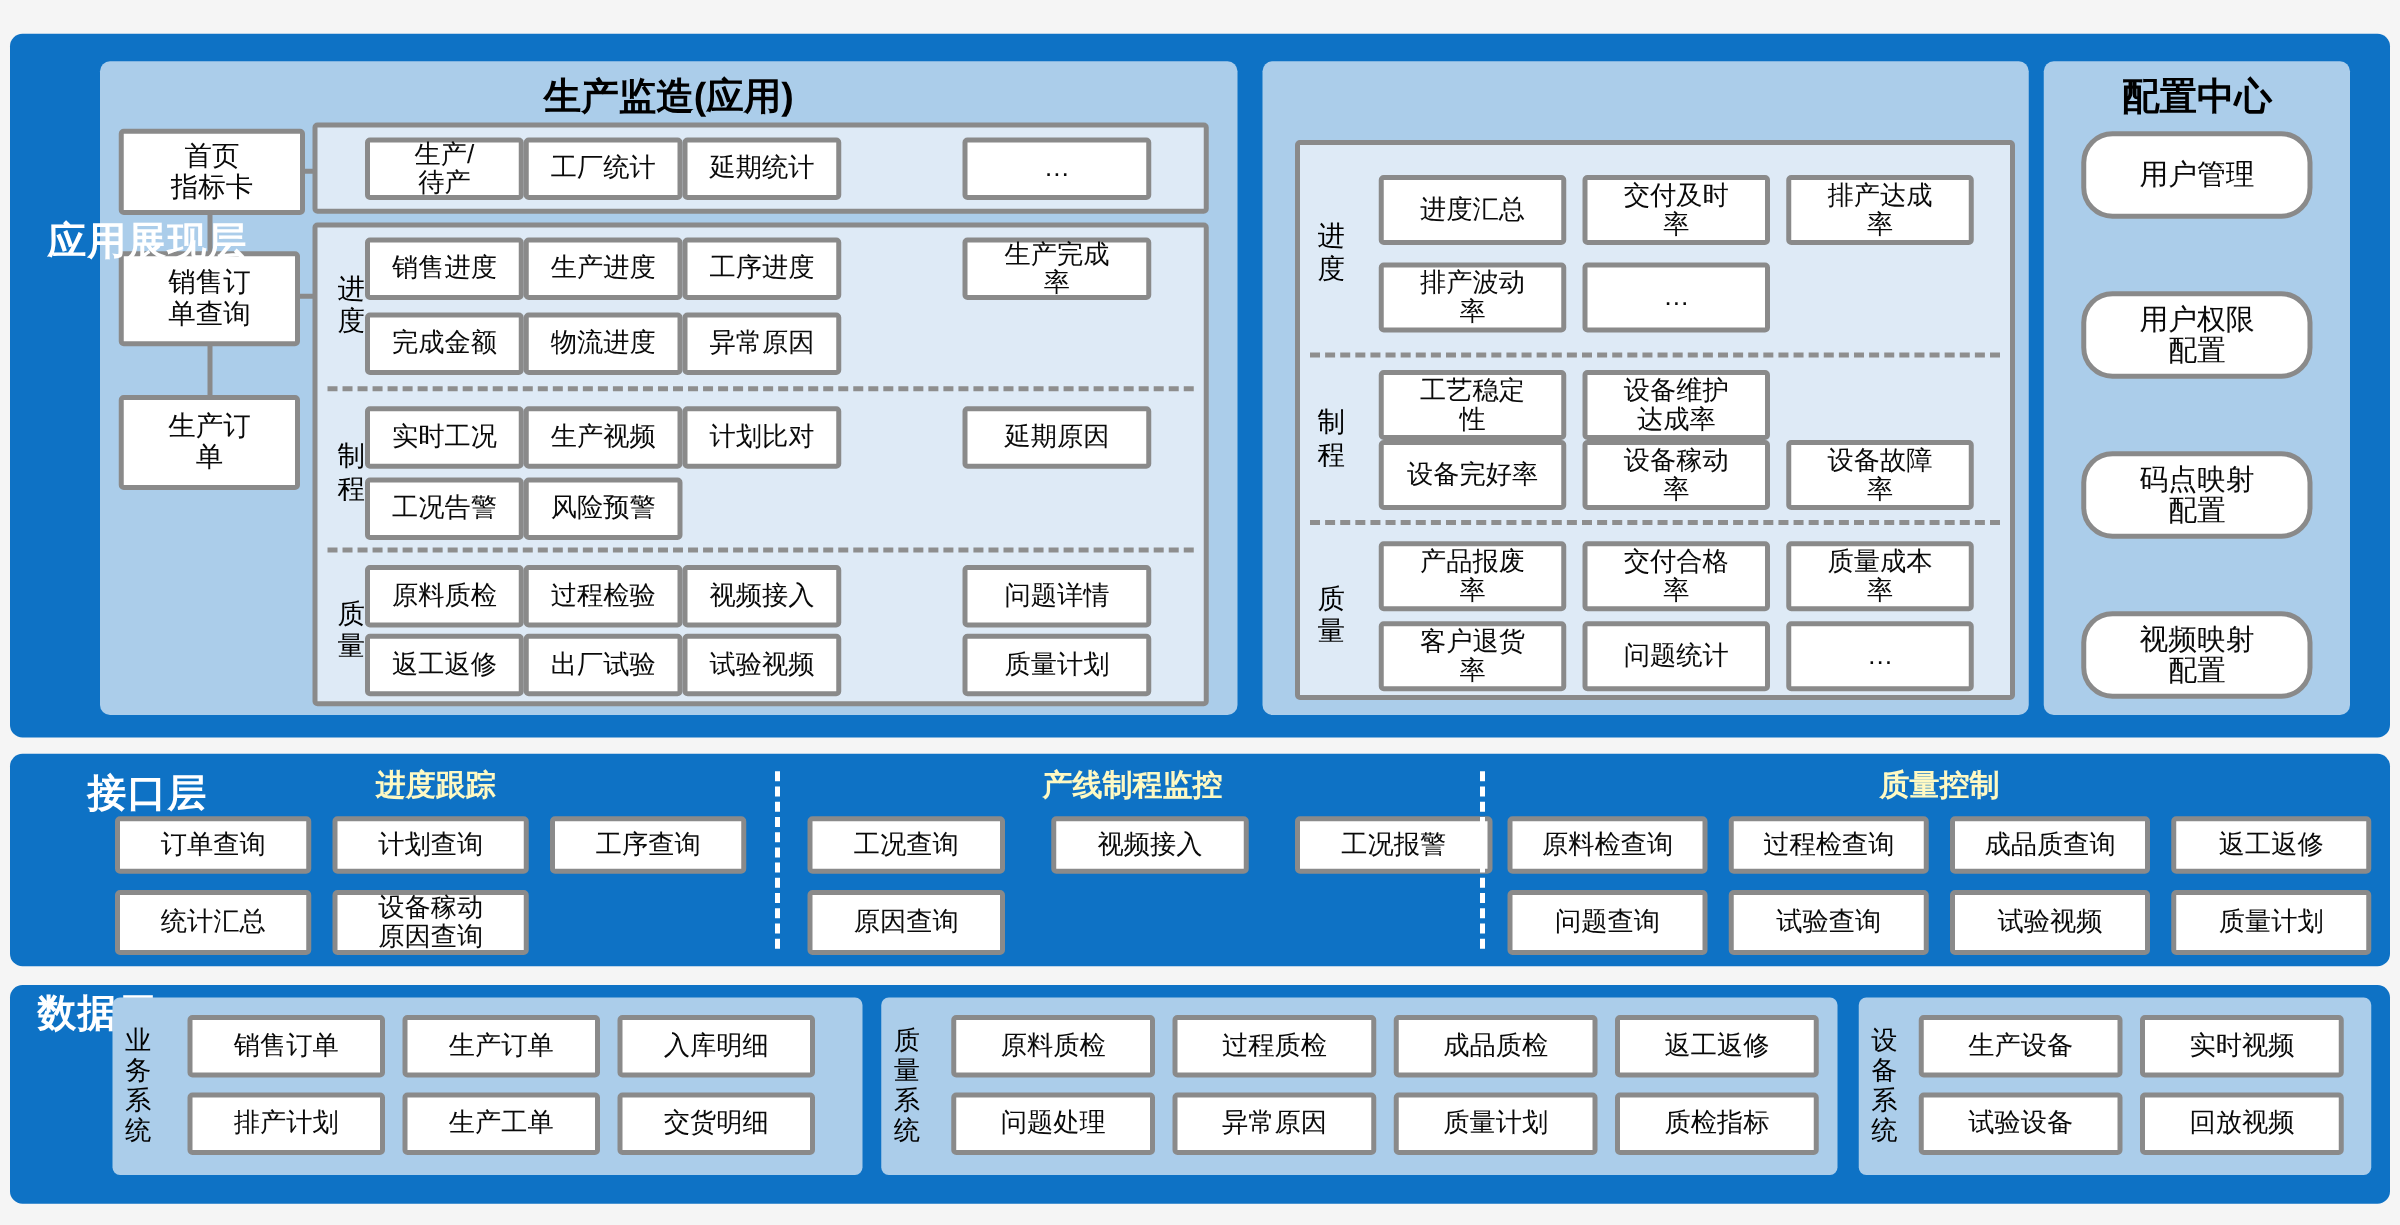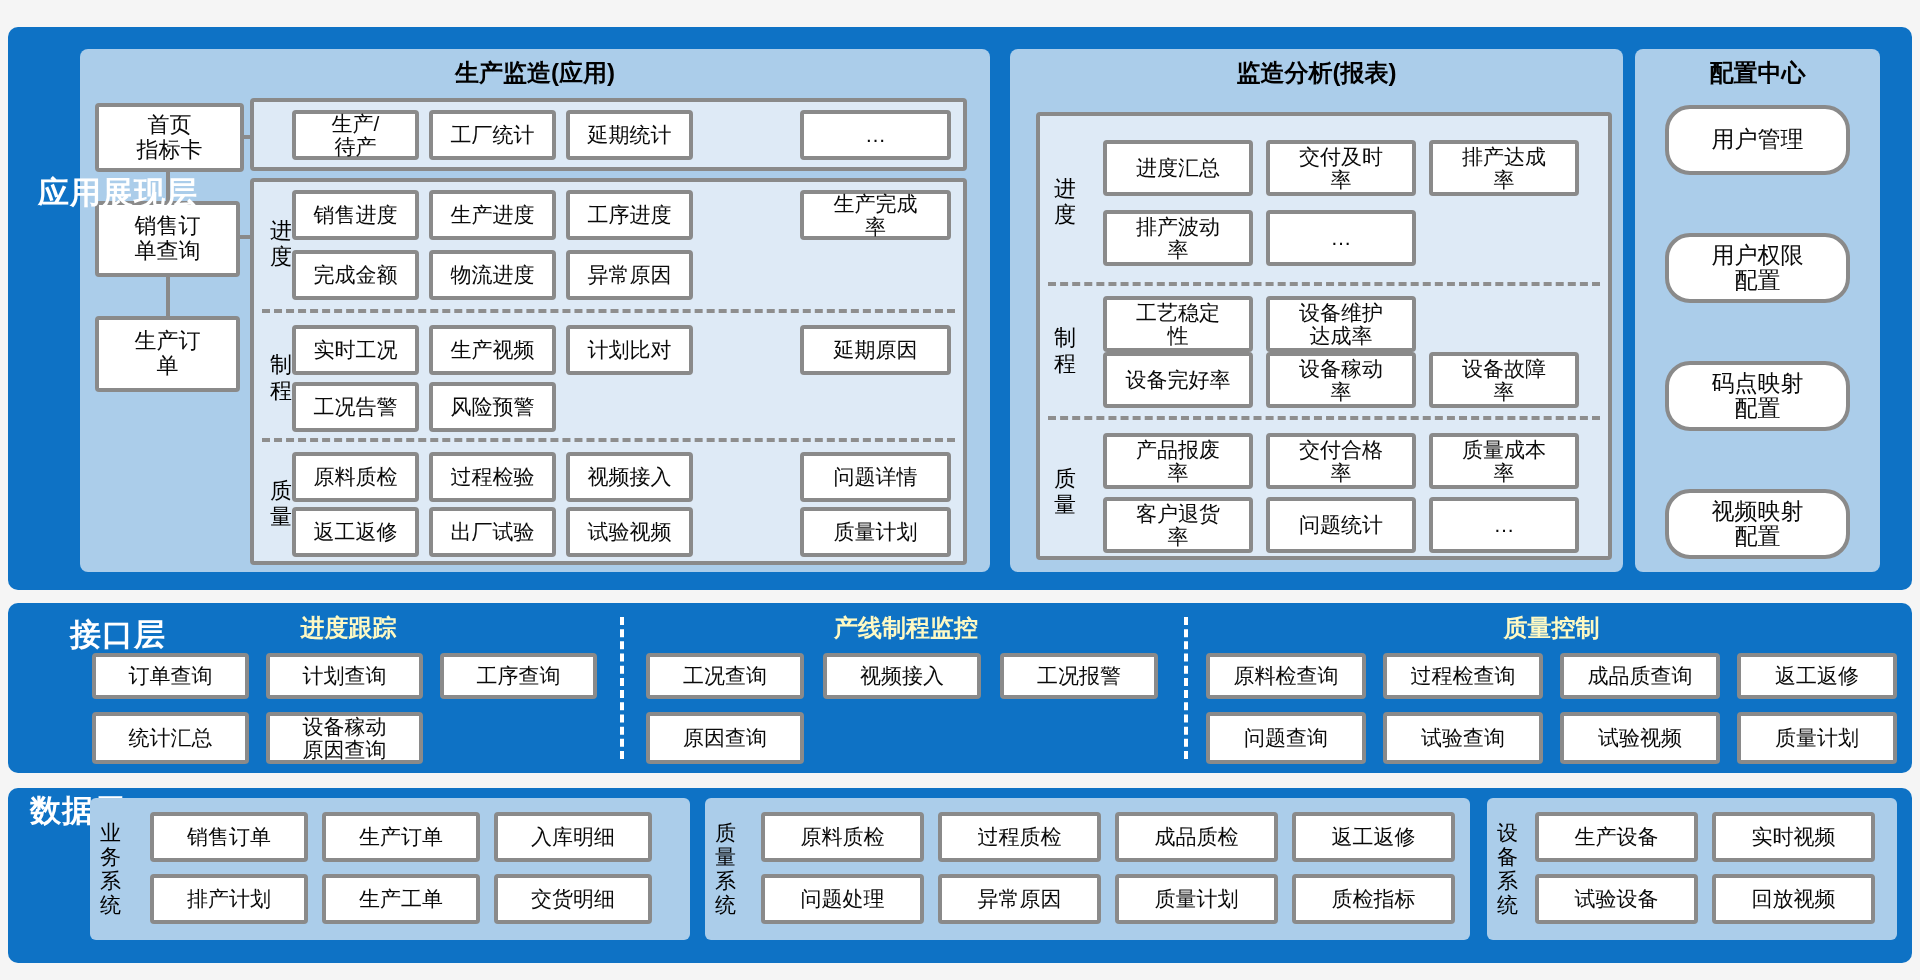--- a/index.html
+++ b/index.html
@@ -23,21 +23,21 @@
   .layer-label{position:absolute;color:#fff;font-size:31px;font-weight:bold;letter-spacing:1px;}
   .label-app{left:30px;top:145px;z-index:2;}
   .label-if{left:62px;top:11px;}
   .label-data{left:22px;top:2px;}
 
   .panel{position:absolute;background:var(--panel-blue);border-radius:8px;z-index:1;}
   .panel-prod{left:72px;top:22px;width:910px;height:523px;}
   .panel-analysis{left:1002px;top:22px;width:613px;height:523px;}
   .panel-config{left:1627px;top:22px;width:245px;height:523px;}
   .panel-title{position:absolute;top:8px;left:0;width:100%;text-align:center;
-    font-size:24px;font-weight:bold;color:#000;}
+    font-size:30px;font-weight:bold;color:#000;}
 
   .nav-box{position:absolute;background:#fff;border:4px solid var(--box-border);border-radius:4px;
     display:flex;align-items:center;justify-content:center;text-align:center;
     font-size:22px;line-height:1.12;white-space:pre-line;box-sizing:border-box;z-index:3;}
   .nb1{left:15px;top:54px;width:149px;height:69px;}
   .nb2{left:15px;top:152px;width:145px;height:76px;}
   .nb3{left:15px;top:267px;width:145px;height:76px;}
   .connector{position:absolute;background:var(--box-border);}
   .vline{left:86px;top:120px;width:4px;height:150px;}
   .hs1{left:158px;top:86px;width:14px;height:4px;}
@@ -47,21 +47,21 @@
     border-radius:4px;box-sizing:border-box;}
   .top-sub{left:170px;top:49px;width:717px;height:73px;}
   .main-sub{left:170px;top:129px;width:717px;height:387px;}
   .ana-sub{left:26px;top:63px;width:576px;height:448px;}
 
   .box{background:#fff;border:4px solid var(--box-border);border-radius:4px;
     display:flex;align-items:center;justify-content:center;text-align:center;
     font-size:21px;color:#0a0a0a;white-space:pre-line;line-height:1.1;
     box-sizing:border-box;flex:0 0 auto;}
 
-  .brow{position:absolute;display:flex;gap:10px;left:0;width:100%;box-sizing:border-box;}
+  .brow{position:absolute;display:flex;gap:0;left:0;width:100%;box-sizing:border-box;}
   .lp-row{padding-left:38px;}
   .lp-row .box{width:127px;height:50px;}
   .lp-row .box:nth-child(4){width:151px;margin-left:97px;}
 
   .mp-row{padding-left:63px;gap:13px;}
   .mp-row .box{width:150px;height:56px;}
 
   .vlabel{position:absolute;font-size:22px;color:#000;text-align:center;
     white-space:pre-line;line-height:1.18;width:34px;left:10px;}
   .ana-sub .vlabel{left:8px;}
@@ -73,21 +73,21 @@
 
   .if-group{position:absolute;top:8px;}
   .g1{left:84px;width:513px;}
   .g2{left:638px;width:520px;}
   .g3{left:1198px;width:691px;}
   .if-title{text-align:center;color:#fef9c3;font-size:24px;font-weight:bold;height:34px;
     display:flex;align-items:center;justify-content:center;}
   .if-row{display:flex;gap:17px;margin-top:8px;}
   .if-row.r2{margin-top:13px;}
   .g1 .box{width:157px;height:46px;}
-  .g2 .if-row{gap:19px;}
+  .g2 .if-row{gap:37px;}
   .g2 .box{width:158px;height:46px;}
   .g3 .box{width:160px;height:46px;}
   .if-row.r2 .box{height:52px;}
   .if-sep{position:absolute;top:14px;height:142px;border-left:4px dashed #ffffff;}
   .sep1{left:612px;}
   .sep2{left:1176px;}
 
   .dp{position:absolute;top:10px;height:142px;background:var(--panel-blue);border-radius:6px;z-index:1;}
   .dp1{left:82px;width:600px;}
   .dp2{left:697px;width:765px;}
@@ -176,21 +176,20 @@
         <div class="brow lp-row" style="top:325px">
             <div class="box">返工返修</div>
             <div class="box">出厂试验</div>
             <div class="box">试验视频</div>
             <div class="box">质量计划</div>
           </div>
       </div>
     </div>
 
     <div class="panel panel-analysis">
-      <div class="panel-title">监造分析(报表)</div>
       <div class="subpanel ana-sub">
         <div class="vlabel" style="top:60px">进
 度</div>
         <div class="brow mp-row" style="top:24px">
             <div class="box">进度汇总</div>
             <div class="box">交付及时
 率</div>
             <div class="box">排产达成
 率</div>
           </div>

